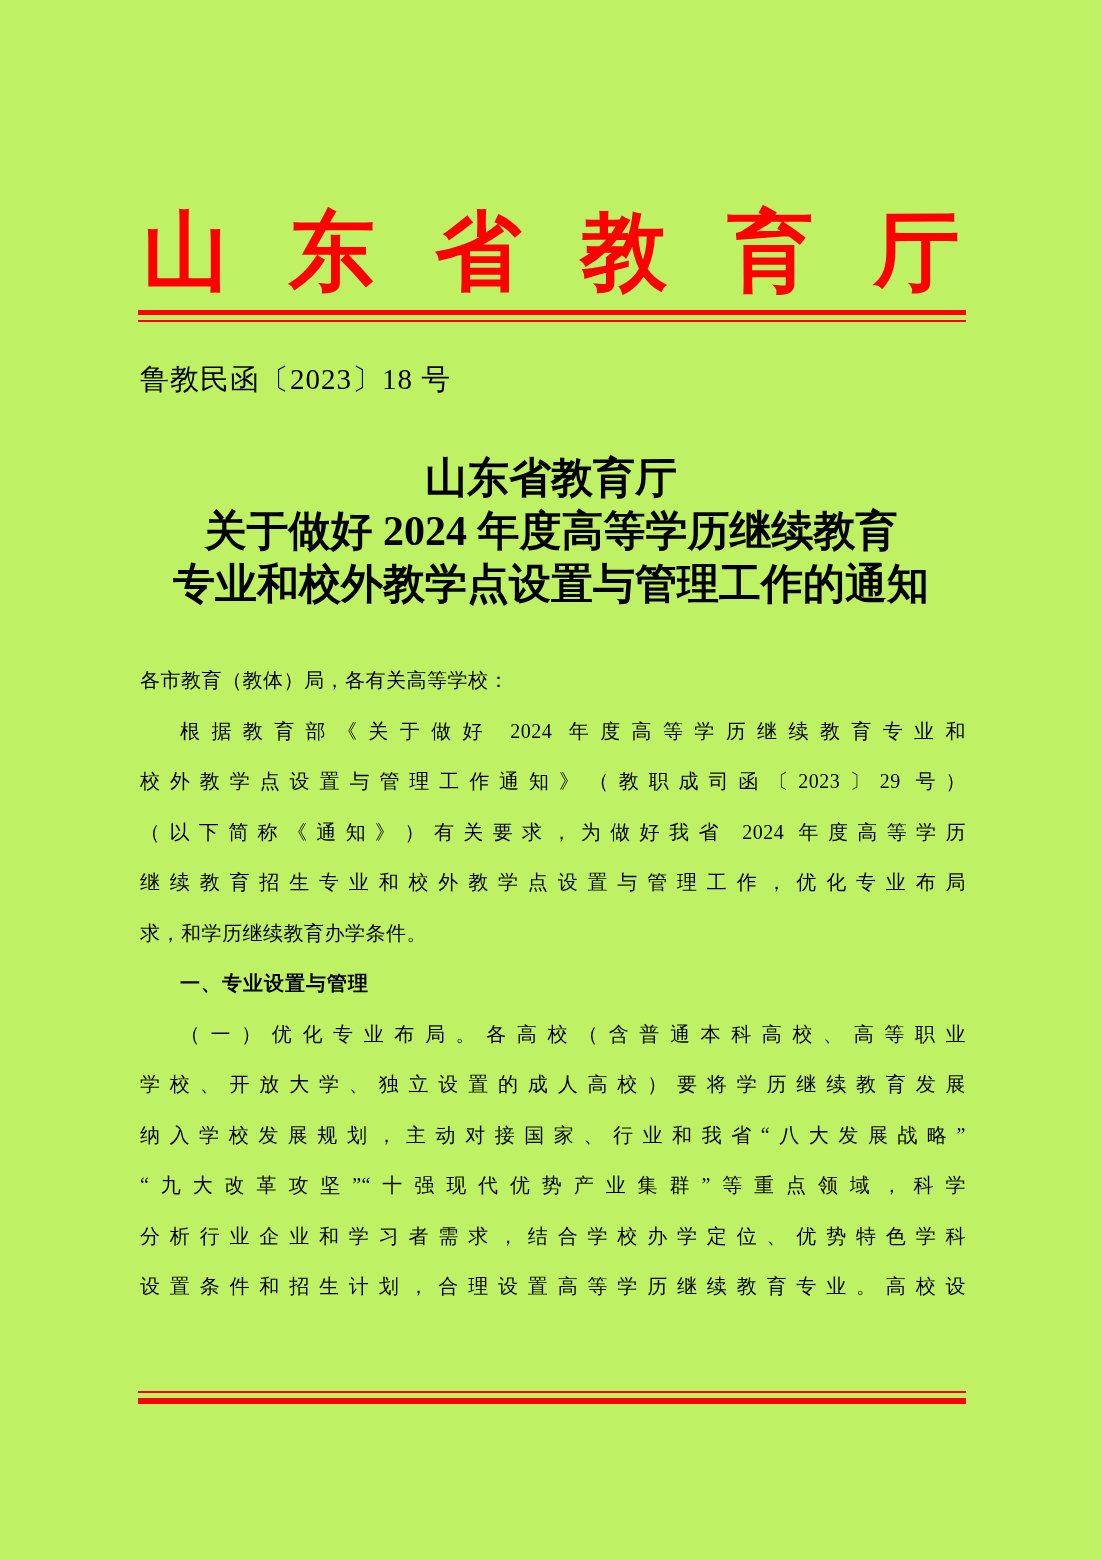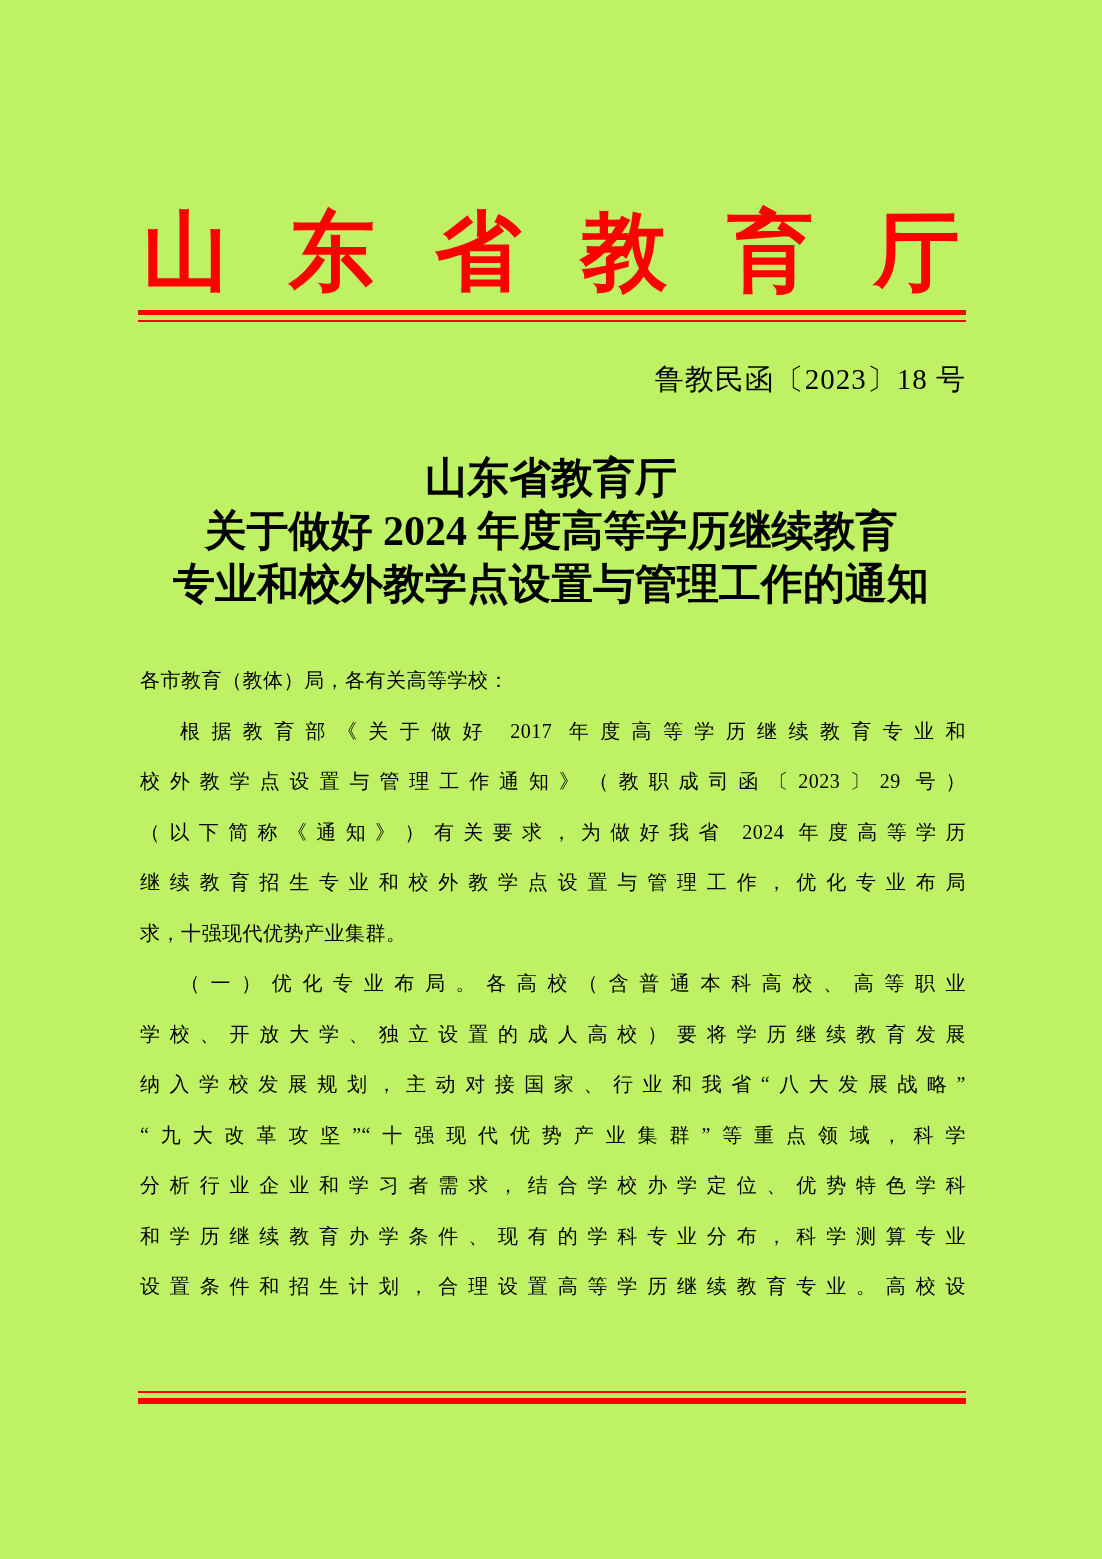--- a/index.html
+++ b/index.html
@@ -42,21 +42,20 @@
   .rule-top-thick  { top: 310px; height: 5px; }
   .rule-top-thin   { top: 320px; height: 2px; }
   .rule-bot-thin   { top: 1391px; height: 2px; }
   .rule-bot-thick  { top: 1398px; height: 6px; }
   
   .doc-number {
     position: absolute;
     top: 358px;
     left: 140px;
     width: 826px;
-    text-align: right;
     font-size: 29px;
     line-height: 42px;
     letter-spacing: 1px;
   }
   
   .doc-title {
     position: absolute;
     top: 452px;
     left: 0;
     width: 100%;
@@ -102,30 +101,30 @@
   <div class="doc-number">鲁教民函〔2023〕18 号</div>
 
   <div class="doc-title">
     <div>山东省教育厅</div>
     <div>关于做好 2024 年度高等学历继续教育</div>
     <div>专业和校外教学点设置与管理工作的通知</div>
   </div>
 
   <div class="body-text">
     <div class="line">各市教育（教体）局，各有关高等学校：</div>
-    <div class="line indent stretch">根据教育部《关于做好 2017 年度高等学历继续教育专业和</div>
+    <div class="line indent stretch">根据教育部《关于做好 2024 年度高等学历继续教育专业和</div>
     <div class="line stretch">校外教学点设置与管理工作通知》（教职成司函〔2023〕29 号）</div>
     <div class="line stretch">（以下简称《通知》）有关要求，为做好我省 2024 年度高等学历</div>
     <div class="line stretch">继续教育招生专业和校外教学点设置与管理工作，优化专业布局</div>
-    <div class="line">求，十强现代优势产业集群。</div>
+    <div class="line">求，和学历继续教育办学条件。</div>
+    <div class="line heading">一、专业设置与管理</div>
     <div class="line indent stretch">（一）优化专业布局。各高校（含普通本科高校、高等职业</div>
     <div class="line stretch">学校、开放大学、独立设置的成人高校）要将学历继续教育发展</div>
     <div class="line stretch">纳入学校发展规划，主动对接国家、行业和我省“八大发展战略”</div>
     <div class="line stretch">“九大改革攻坚”“十强现代优势产业集群”等重点领域，科学</div>
     <div class="line stretch">分析行业企业和学习者需求，结合学校办学定位、优势特色学科</div>
-    <div class="line stretch">和学历继续教育办学条件、现有的学科专业分布，科学测算专业</div>
     <div class="line stretch">设置条件和招生计划，合理设置高等学历继续教育专业。高校设</div>
   </div>
 
   <div class="rule rule-bot-thin"></div>
   <div class="rule rule-bot-thick"></div>
 
 </div>
 
 </body></html>

